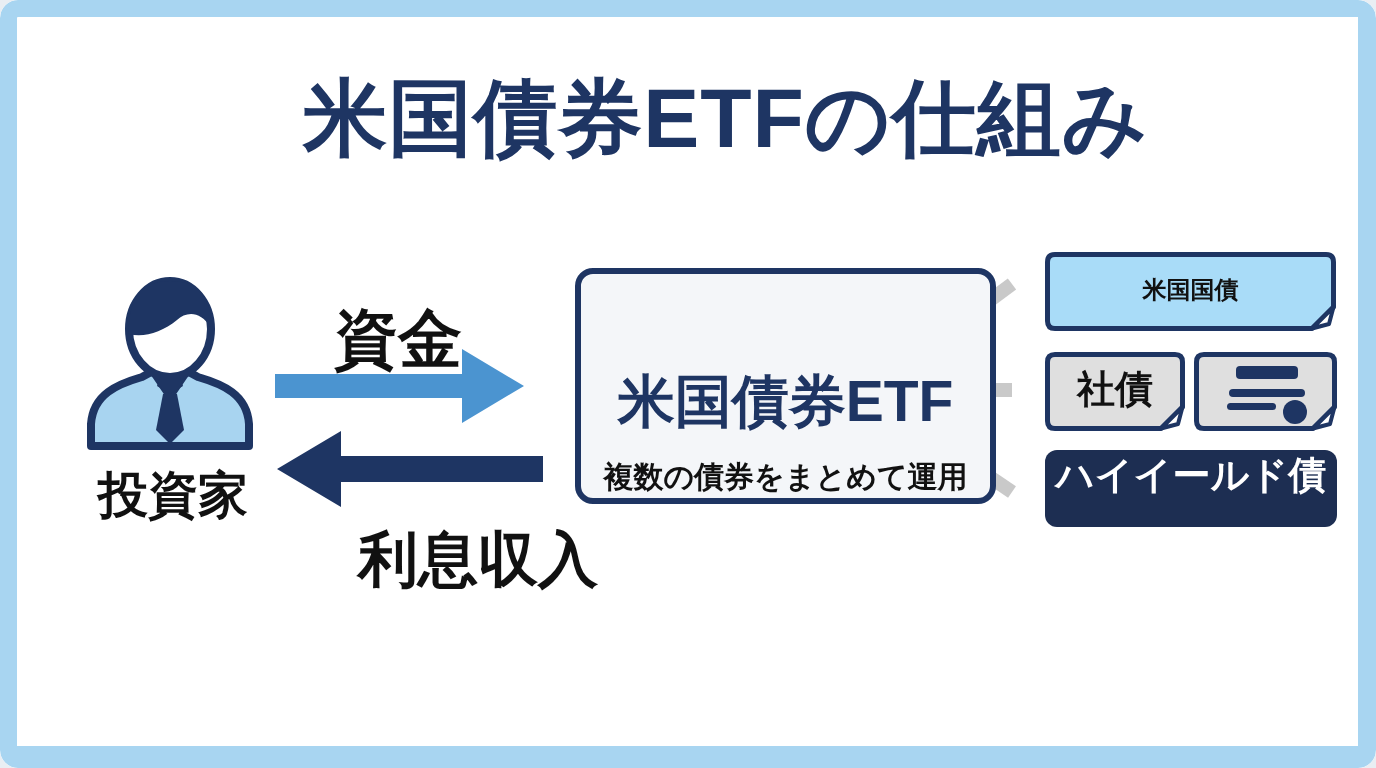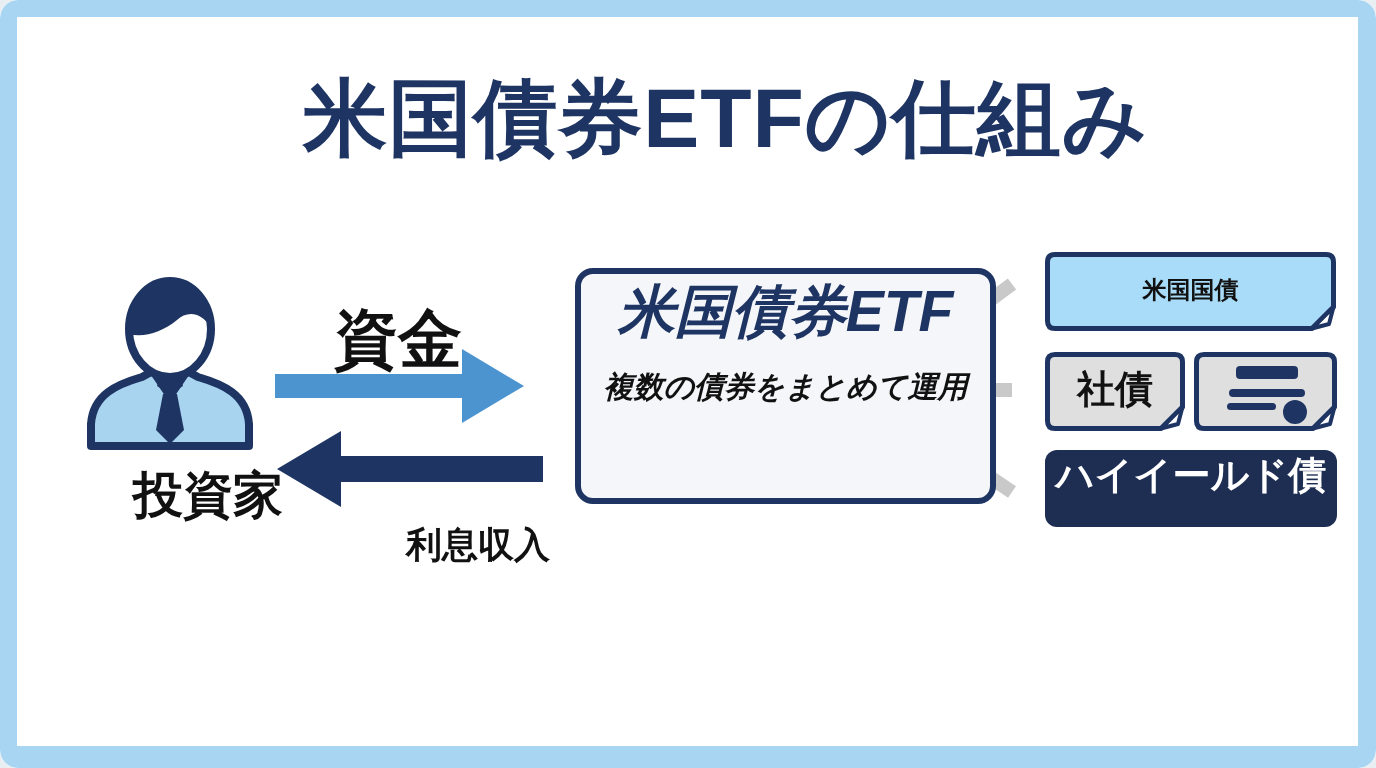--- a/index.html
+++ b/index.html
@@ -27,27 +27,27 @@
     border-right-width:18px;border-bottom-width:22px;border-radius:18px;
   }
   .abs{position:absolute;margin-left:38px;}
   .page-title{
     top:62px;left:0;width:1376px;text-align:center;
     font-size:84px;font-weight:900;color:var(--navy);
     letter-spacing:1px;white-space:nowrap;
   }
   .overlay-svg{position:absolute;inset:0;width:1376px;height:768px;z-index:1;}
   .lbl{font-weight:900;color:var(--text-black);white-space:nowrap;z-index:3;}
-  .investor-label{left:60px;top:462px;width:220px;text-align:center;font-size:50px;}
+  .investor-label{left:60px;top:462px;width:220px;font-size:50px;}
   .fund-label{left:296px;top:296px;width:180px;text-align:left;font-size:64px;}
-  .return-label{left:320px;top:522px;width:240px;text-align:center;font-size:36px;line-height:1.28;}
+  .return-label{left:320px;top:522px;width:240px;text-align:center;font-size:60px;line-height:1.28;}
   .etf-box{
     left:537px;top:268px;width:421px;height:236px;z-index:2;
     background:var(--box-fill);border:6px solid var(--navy);border-radius:18px;
-    display:flex;flex-direction:column;align-items:center;justify-content:flex-start;font-style:italic;
+    display:flex;flex-direction:column;align-items:center;justify-content:flex-end;
   }
   .etf-title{font-size:57px;font-weight:900;color:var(--navy);white-space:nowrap;}
   .etf-subtitle{font-size:30px;font-weight:900;color:var(--text-black);margin-top:16px;white-space:nowrap;}
   .note-box{z-index:2;}
   .note-box .note-svg{position:absolute;inset:0;width:100%;height:100%;}
   .note-box .note-text{
     position:absolute;inset:0;display:flex;align-items:center;justify-content:center;
     font-weight:900;color:var(--text-black);padding-bottom:4px;
   }
   .treasury-box{left:1007px;top:252px;width:291px;height:79px;}

